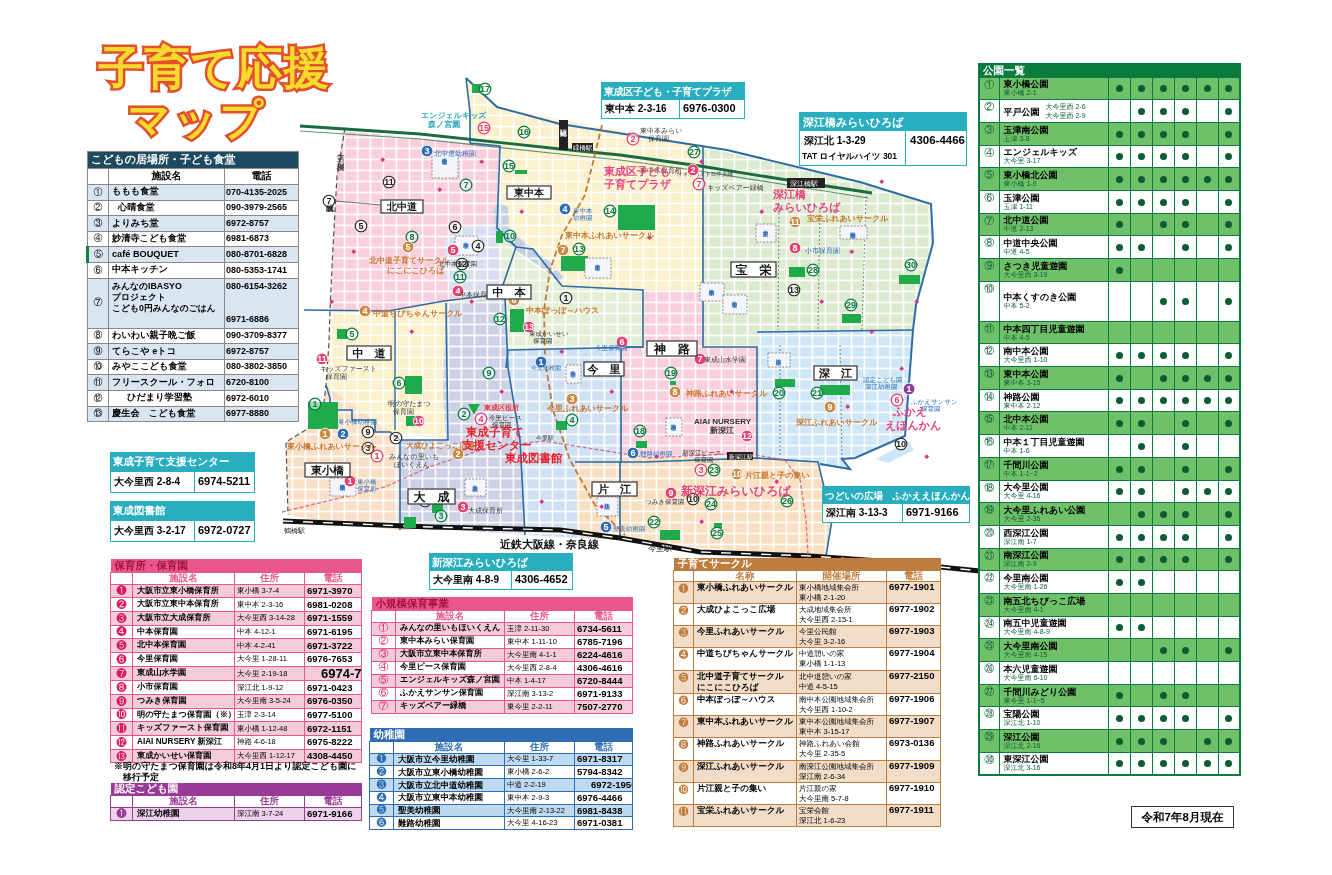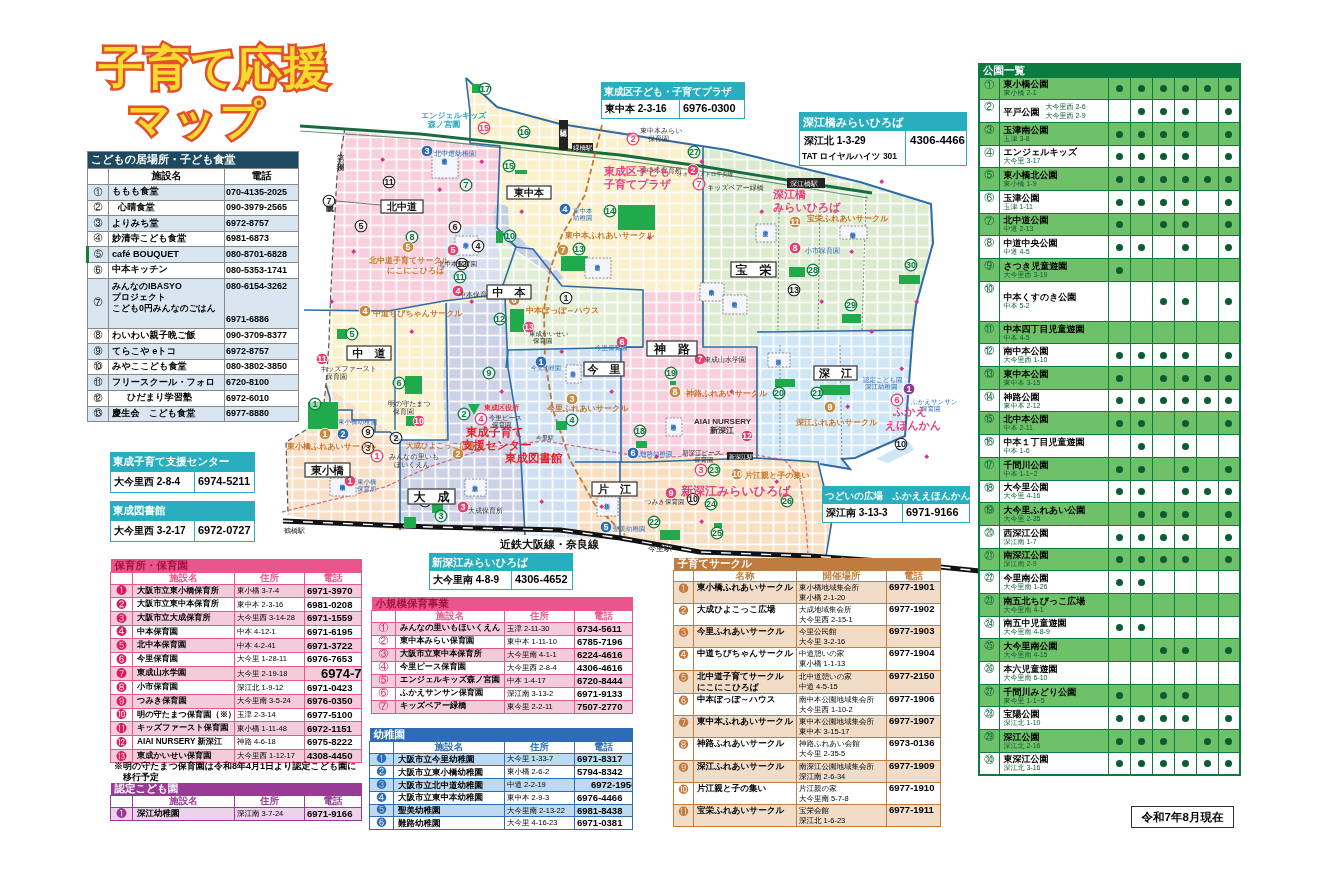--- a/index.html
+++ b/index.html
@@ -1183,21 +1183,21 @@
           </tr>
 <tr style="background:#ffffff;">
             <td style="border:1px solid #e9568b;text-align:center;color:#d81b60;font-size:10.5px;height:13.7px;">❿</td>
             <td style="border:1px solid #e9568b;font-weight:bold;font-size:8.2px;padding-left:4px;">明の守たまつ保育園（※）</td>
             <td style="border:1px solid #e9568b;font-size:7.5px;padding-left:2px;">玉津 2-3-14</td>
             <td style="border:1px solid #e9568b;font-weight:bold;font-size:9.5px;padding-left:2px;">6977-5100</td>
           </tr>
 <tr style="background:#f4cbdb;">
             <td style="border:1px solid #e9568b;text-align:center;color:#d81b60;font-size:10.5px;height:13.7px;">⓫</td>
             <td style="border:1px solid #e9568b;font-weight:bold;font-size:8.2px;padding-left:4px;">キッズファースト保育園</td>
-            <td style="border:1px solid #e9568b;font-size:7.5px;padding-left:2px;">東小橋 1-11-48</td>
+            <td style="border:1px solid #e9568b;font-size:7.5px;padding-left:2px;">東小橋 1-12-48</td>
             <td style="border:1px solid #e9568b;font-weight:bold;font-size:9.5px;padding-left:2px;">6972-1151</td>
           </tr>
 <tr style="background:#ffffff;">
             <td style="border:1px solid #e9568b;text-align:center;color:#d81b60;font-size:10.5px;height:13.7px;">⓬</td>
             <td style="border:1px solid #e9568b;font-weight:bold;font-size:8.2px;padding-left:4px;">AIAI NURSERY 新深江</td>
             <td style="border:1px solid #e9568b;font-size:7.5px;padding-left:2px;">神路 4-6-18</td>
             <td style="border:1px solid #e9568b;font-weight:bold;font-size:9.5px;padding-left:2px;">6975-8222</td>
           </tr>
 <tr style="background:#f4cbdb;">
             <td style="border:1px solid #e9568b;text-align:center;color:#d81b60;font-size:10.5px;height:13.7px;">⓭</td>

